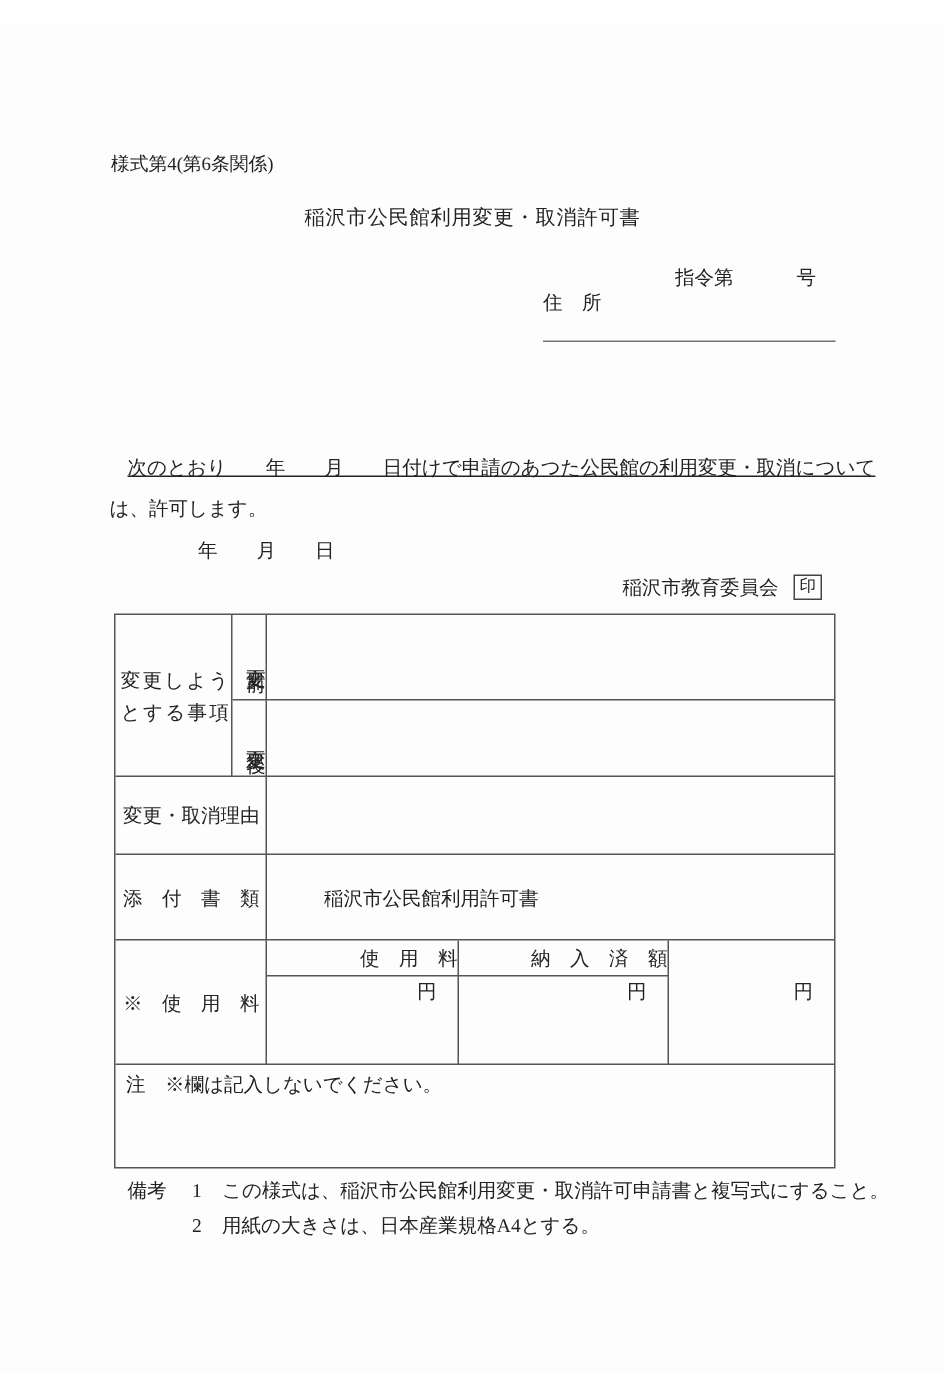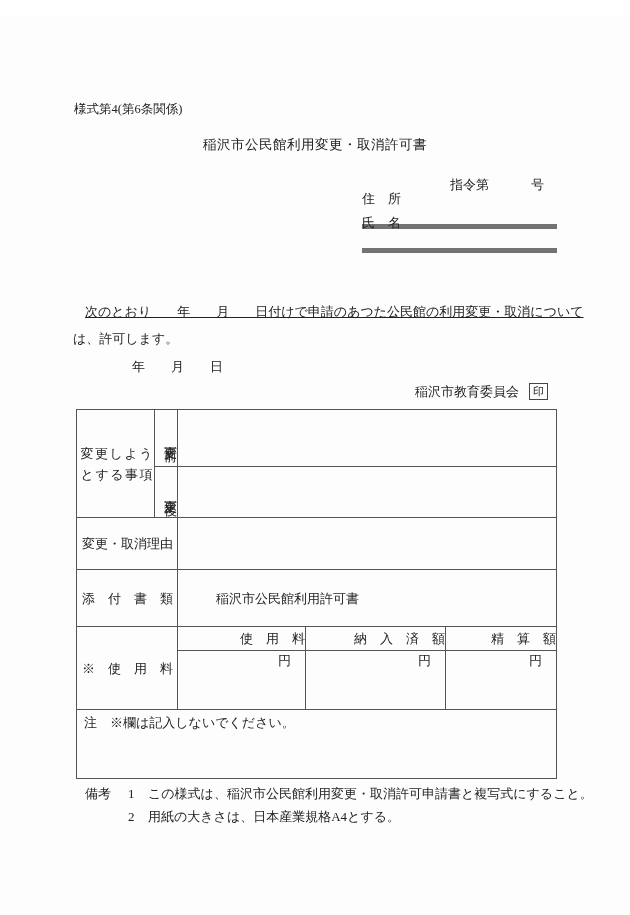--- a/index.html
+++ b/index.html
@@ -10,21 +10,21 @@
     font-size:13px;line-height:1;overflow:hidden;
   }
   .abs{position:absolute;}
   
   .form-number{left:74px;top:86px;font-size:12.5px;}
   .doc-title{left:0;top:121px;width:100%;text-align:center;font-size:13.5px;letter-spacing:0.5px;}
   .directive{left:450px;top:161px;}
   .directive .gap{display:inline-block;width:42px;}
   
   .fields{left:362px;top:188px;width:195px;}
-  .field-row{height:23px;border-bottom:5px solid #737373;display:flex;align-items:flex-end;box-sizing:border-box;padding-bottom:19px;}
+  .field-row{height:23px;border-bottom:1px solid #737373;display:flex;align-items:flex-end;box-sizing:border-box;padding-bottom:19px;}
   
   .body-line1{left:85px;top:288px;text-decoration:underline;}
   .body-line2{left:73px;top:315px;}
   .date-line{left:132px;top:343px;}
   .issuer{left:415px;top:368px;}
   .seal-box{left:529px;top:366px;width:19px;height:17px;border:1px solid #444;
     display:flex;align-items:center;justify-content:center;font-size:11px;box-sizing:border-box;}
   
   .permit-table{left:76px;top:392px;width:481px;height:370px;border:1px solid #555;box-sizing:border-box;}
   .cell{position:absolute;box-sizing:border-box;}
@@ -49,23 +49,20 @@
 
   <div class="abs form-number">様式第4(第6条関係)</div>
   <div class="abs doc-title">稲沢市公民館利用変更・取消許可書</div>
   <div class="abs directive">
     <span>指令第</span><span class="gap"></span><span>号</span>
   </div>
 
   <div class="abs fields">
     <div class="field-row">
       <span>住　所</span>
-    </div>
-    <div class="field-row">
-      <span>氏　名</span>
     </div>
   </div>
 
   <div class="abs body-line1">次のとおり　　年　　月　　日付けで申請のあつた公民館の利用変更・取消について</div>
   <div class="abs body-line2">は、許可します。</div>
   <div class="abs date-line">年　　月　　日</div>
   <div class="abs issuer">稲沢市教育委員会</div>
   <div class="abs seal-box">
     <span>印</span>
   </div>
@@ -103,23 +100,20 @@
 
     <div class="cell bB" style="left:101px;top:160px;width:378px;height:57px;padding-left:38px;display:flex;align-items:center;">
       <span>稲沢市公民館利用許可書</span>
     </div>
     <div class="cell cc bR bB" style="left:101px;top:217px;width:128px;height:24px;">
       <span>使　用　料</span>
     </div>
     <div class="cell cc bR bB" style="left:229px;top:217px;width:140px;height:24px;">
       <span>納　入　済　額</span>
     </div>
-    <div class="cell cc bB" style="left:369px;top:217px;width:110px;height:24px;">
-      <span>精　算　額</span>
-    </div>
     <div class="cell bR bB yen-cell" style="left:101px;top:241px;width:128px;height:59px;">
       <span>円</span>
     </div>
     <div class="cell bR bB yen-cell" style="left:229px;top:241px;width:140px;height:59px;">
       <span>円</span>
     </div>
     <div class="cell bB yen-cell" style="left:369px;top:241px;width:110px;height:59px;">
       <span>円</span>
     </div>
 

